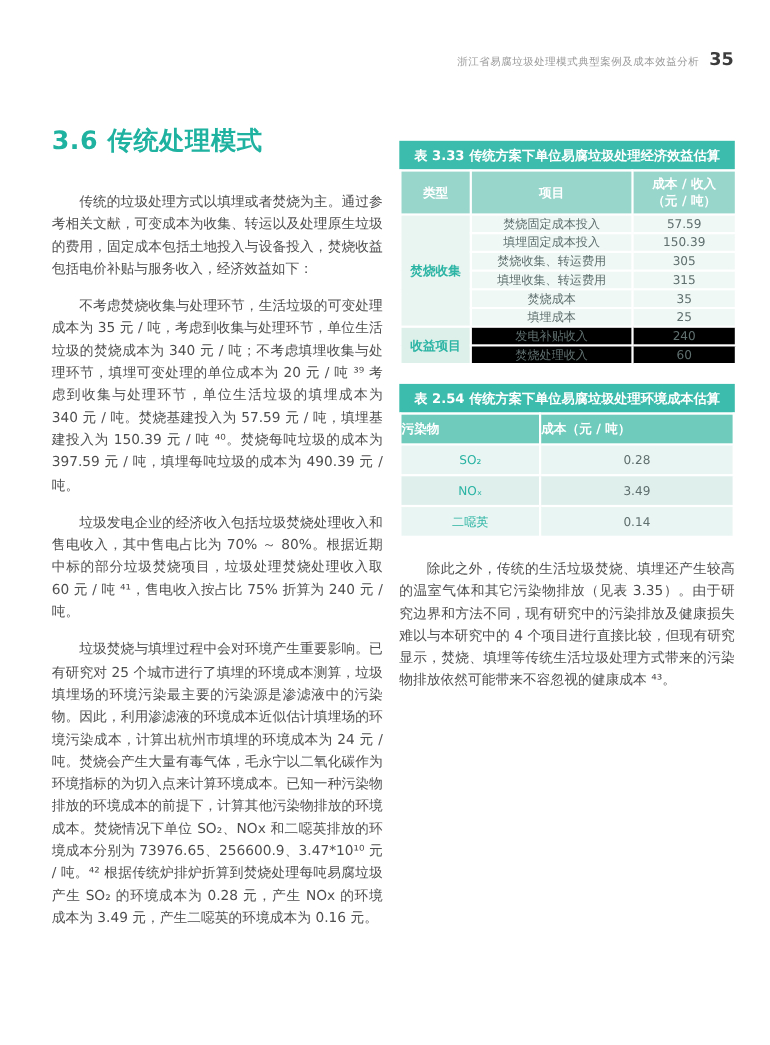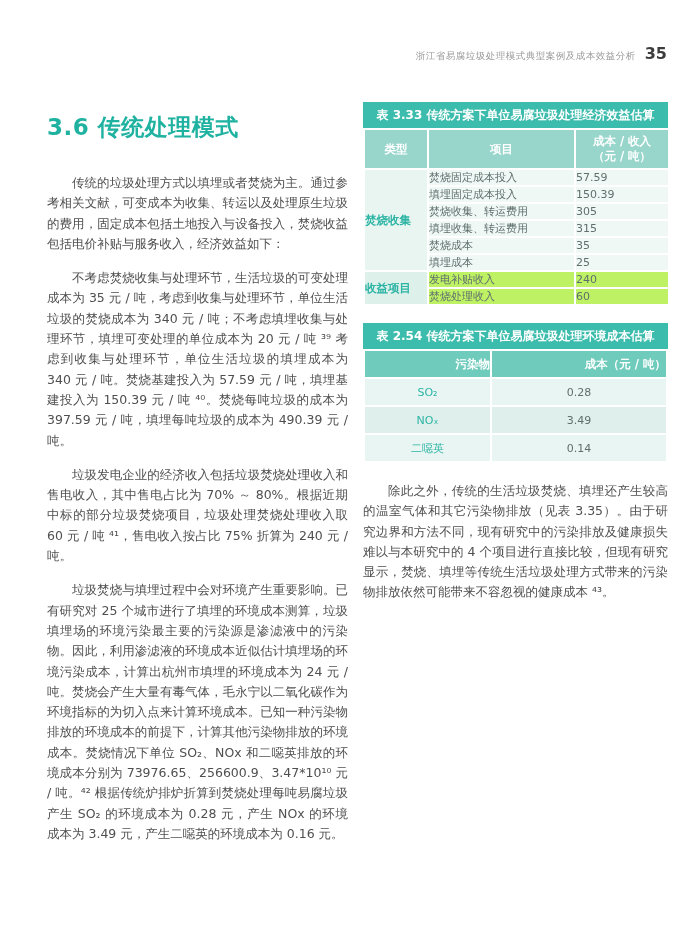--- a/index.html
+++ b/index.html
@@ -11,21 +11,21 @@
   
   .page-header {
     position:absolute; top:44px; right:33px;
     display:flex; align-items:baseline; gap:9px;text-align:right;
   }
   .page-header .doc-title { font-size:9.5px; color:#9a9a9a; letter-spacing:.5px; }
   .page-header .page-no { font-size:16px; color:#3c3c3c; font-weight:bold; }
 
   
   .col-left  { position:absolute; left:47px;  top:112px; width:301px; }
-  .col-right { position:absolute; left:363px; top:102px; width:305px; }
+  .col-right { position:absolute; left:363px; top:128px; width:305px; }
 
   .section-title {
     font-size:23px; font-weight:bold; color:#1fb2a1;
     margin-bottom:30px; letter-spacing:.5px;
   }
   .para {
     font-size:12.5px; line-height:20.3px; color:#4f4f4f;
     text-align:justify; text-indent:2em; margin-bottom:14px;
   }
 
@@ -40,38 +40,38 @@
   
   .t333 th {
     background:#98d6cc; color:#ffffff; font-weight:bold;
     font-size:11.5px; text-align:center; height:40px; line-height:15px;
     white-space:pre-line;
   }
   .t333 .c-type  { width:64px;  }
   .t333 .c-item  { width:147px; }
   .t333 .c-value { width:94px;  }
   .t333 td {
-    height:16px; font-size:11px; text-align:left; color:#5f6f6e;
+    height:16px; font-size:11px; text-align:center; color:#5f6f6e;
     background:#eff8f5;
   }
   .t333 td.type-cell {
     color:#2cb4a4; font-weight:bold; font-size:11.5px; background:#e9f5f1;
   }
-  .t333 tr.rev td { background:#bef264; }
+  .t333 tr.rev td { background:#000000; }
   .t333 td.type-cell.rev { background:#ddf0ea; }
 
   .source-block { margin-top:9px; }
   .source-label { font-size:11px; font-weight:bold; color:#555555; margin-bottom:3px; }
   .source-text  { font-size:10.5px; color:#777777; line-height:16px; text-align:left; }
 
   
   .t334-wrap { margin-top:17px; }
   .t334 th {
     background:#6fcbbc; color:#ffffff; font-weight:bold;
-    font-size:11.5px; text-align:right; height:28px;
+    font-size:11.5px; text-align:left; height:28px;
   }
   .t334 .c-poll { width:127px; }
   .t334 td { height:28px; font-size:11px; text-align:center; }
   .t334 td.poll { color:#2cb4a4; font-weight:normal; }
   .t334 td.val  { color:#5f6f6e; }
   .t334 tr.odd td  { background:#e9f5f2; }
   .t334 tr.even td { background:#dfefec; }
 
   .col-right .para { margin-top:18px; margin-bottom:0; }
 </style>

